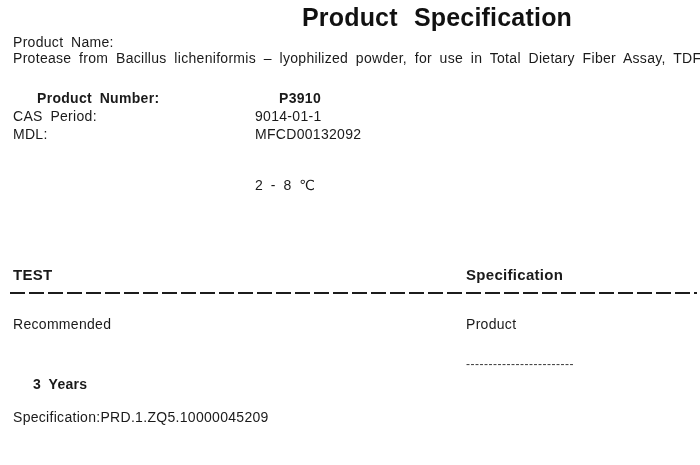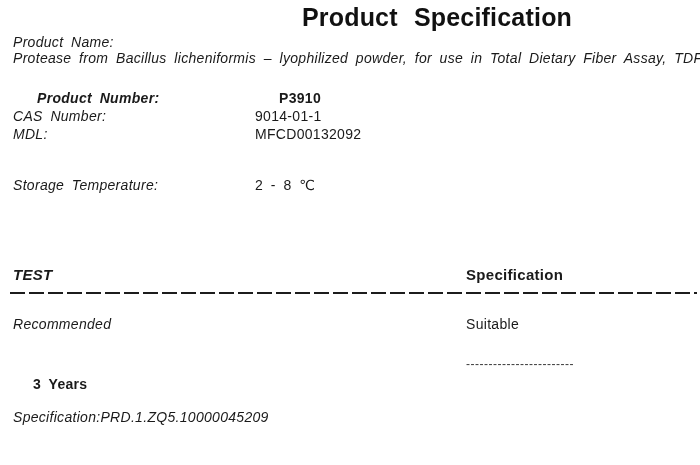--- a/index.html
+++ b/index.html
@@ -25,21 +25,21 @@
     color: #111;
   }
 
   .txt {
     font-size: 14px;
     letter-spacing: 0.3px;
     word-spacing: 3.5px;
   }
   .bold { font-weight: bold; padding-left: 24px; }
 
-  .lbl-col { left: 13px; font-style: italic; }
+  .lbl-col { left: 13px; }
   .val-col { left: 255px; text-align: center; }
   .spec-col { left: 466px; }
   .indent-col { left: 33px; }
 
   .row-product-name-label { top: 34px; }
   .row-product-name-value { top: 50px; }
   .row-product-number { top: 90px; }
   .row-cas { top: 108px; }
   .row-mdl { top: 126px; }
   .row-storage { top: 177px; }
@@ -72,36 +72,35 @@
 <div class="page">
 
   <div class="abs doc-title">Product  Specification</div>
 
   <div class="abs txt lbl-col row-product-name-label">Product Name:</div>
   <div class="abs txt lbl-col row-product-name-value">Protease from Bacillus licheniformis – lyophilized powder, for use in Total Dietary Fiber Assay, TDF–100A</div>
 
   <div class="abs txt bold lbl-col row-product-number">Product Number:</div>
   <div class="abs txt bold val-col row-product-number">P3910</div>
 
-  <div class="abs txt lbl-col row-cas">CAS Number:</div>
+  <div class="abs txt lbl-col row-cas">CAS Period:</div>
   <div class="abs txt val-col row-cas">9014-01-1</div>
 
   <div class="abs txt lbl-col row-mdl">MDL:</div>
   <div class="abs txt val-col row-mdl">MFCD00132092</div>
 
-  <div class="abs txt lbl-col row-storage">Storage Temperature:</div>
   <div class="abs txt val-col row-storage">2 - 8 ℃</div>
 
   <div class="abs txt table-header lbl-col">TEST</div>
   <div class="abs txt table-header spec-col">Specification</div>
 
   <div class="abs header-rule"></div>
 
   <div class="abs txt lbl-col row-suitability">Recommended</div>
-  <div class="abs txt spec-col row-suitability">Suitable</div>
+  <div class="abs txt spec-col row-suitability">Product</div>
 
   <div class="abs spec-col dash-value">------------------------</div>
   <div class="abs txt indent-col row-retest-detail">3 Years</div>
 
   <div class="abs txt lbl-col row-footer">
     <span>Specification:</span><span class="footer-value">PRD.1.ZQ5.10000045209</span>
   </div>
 
 </div>
 

